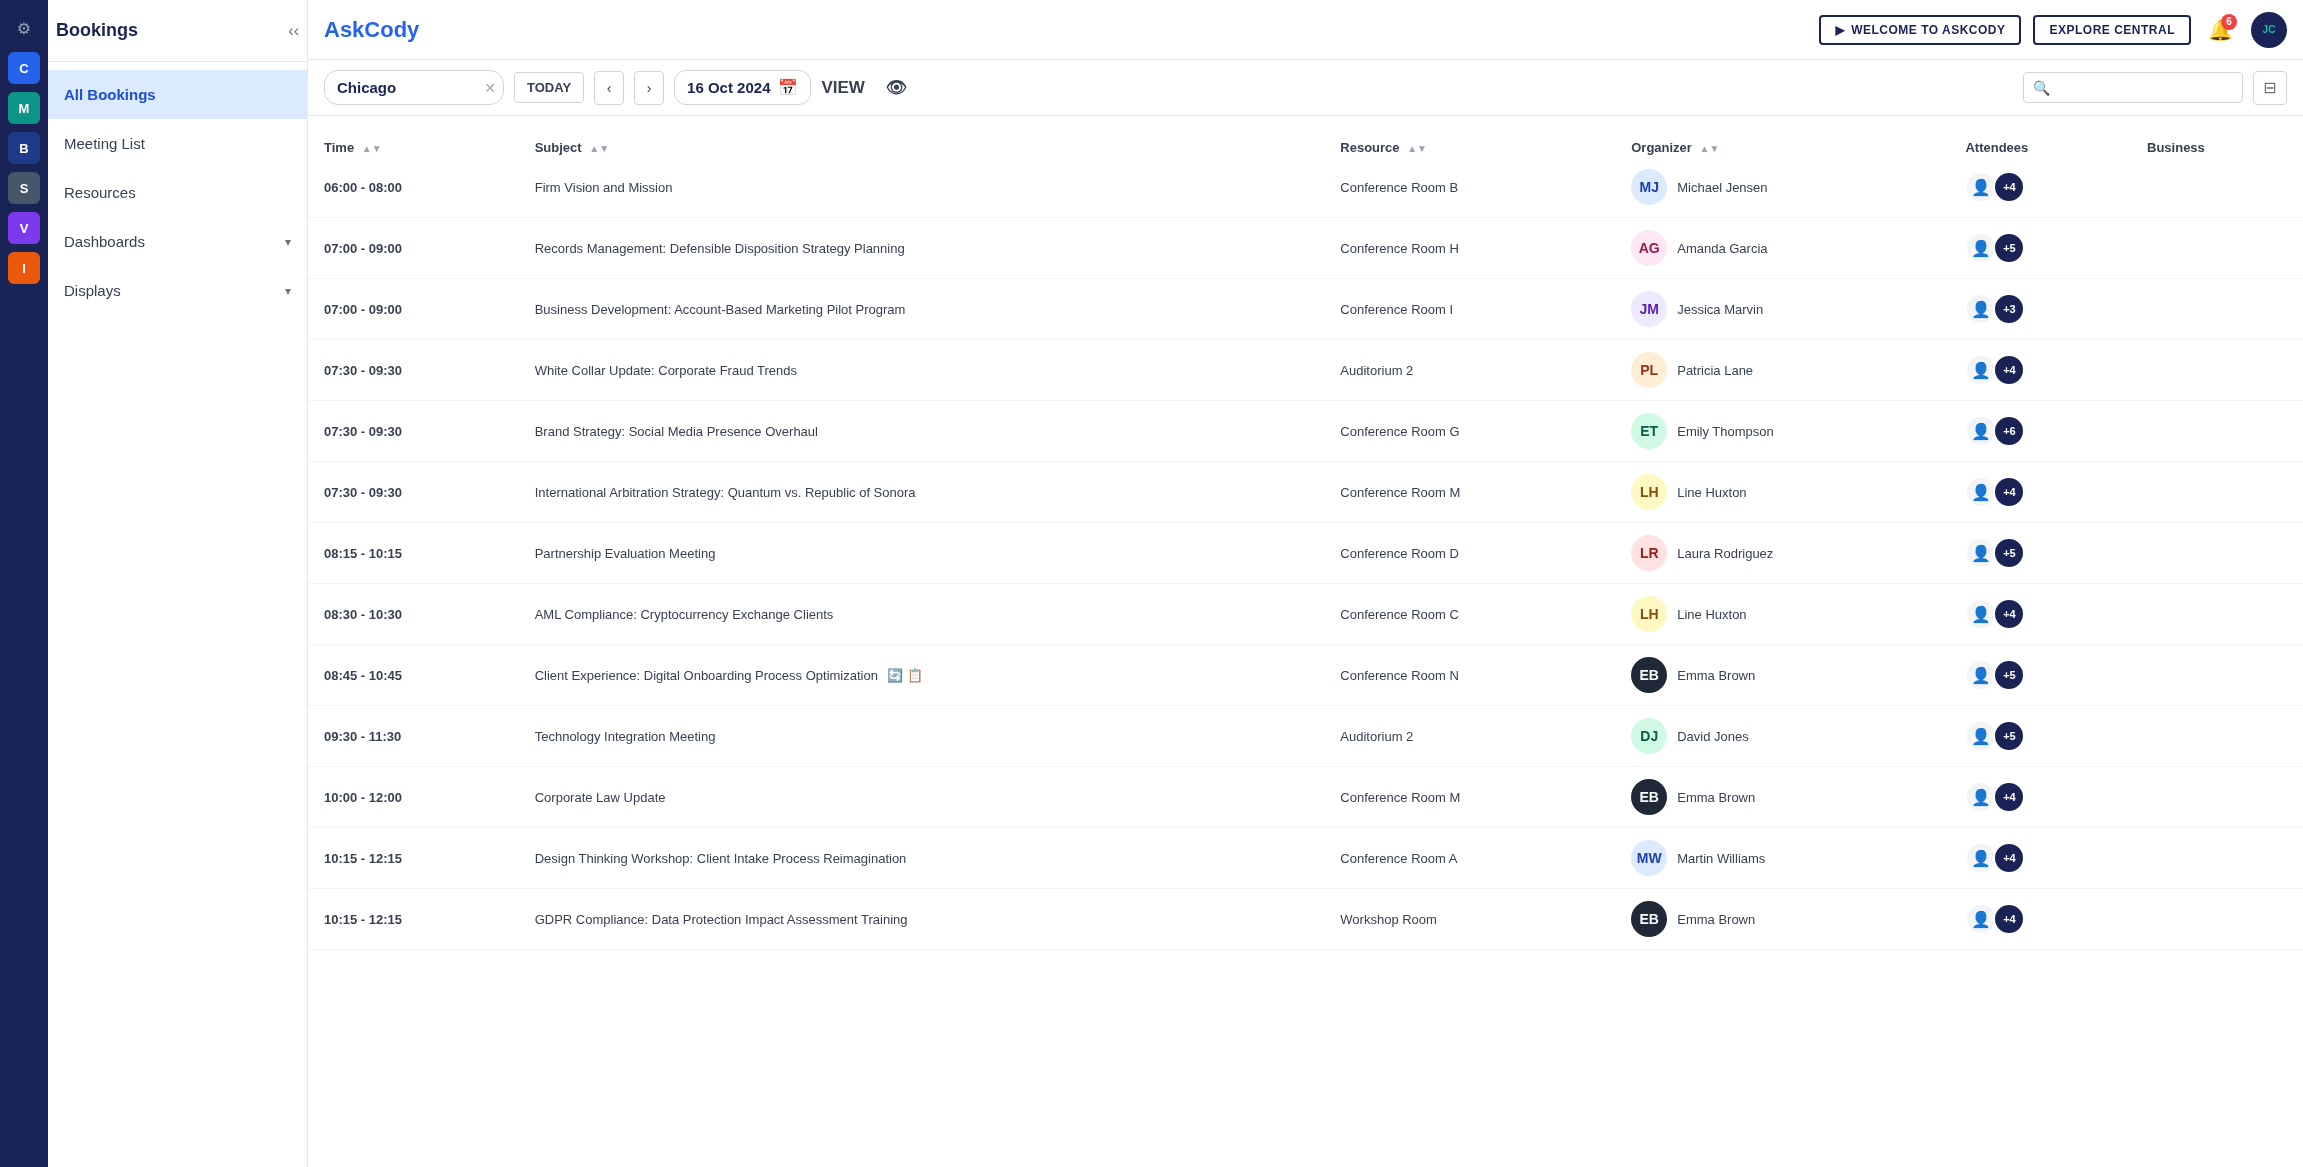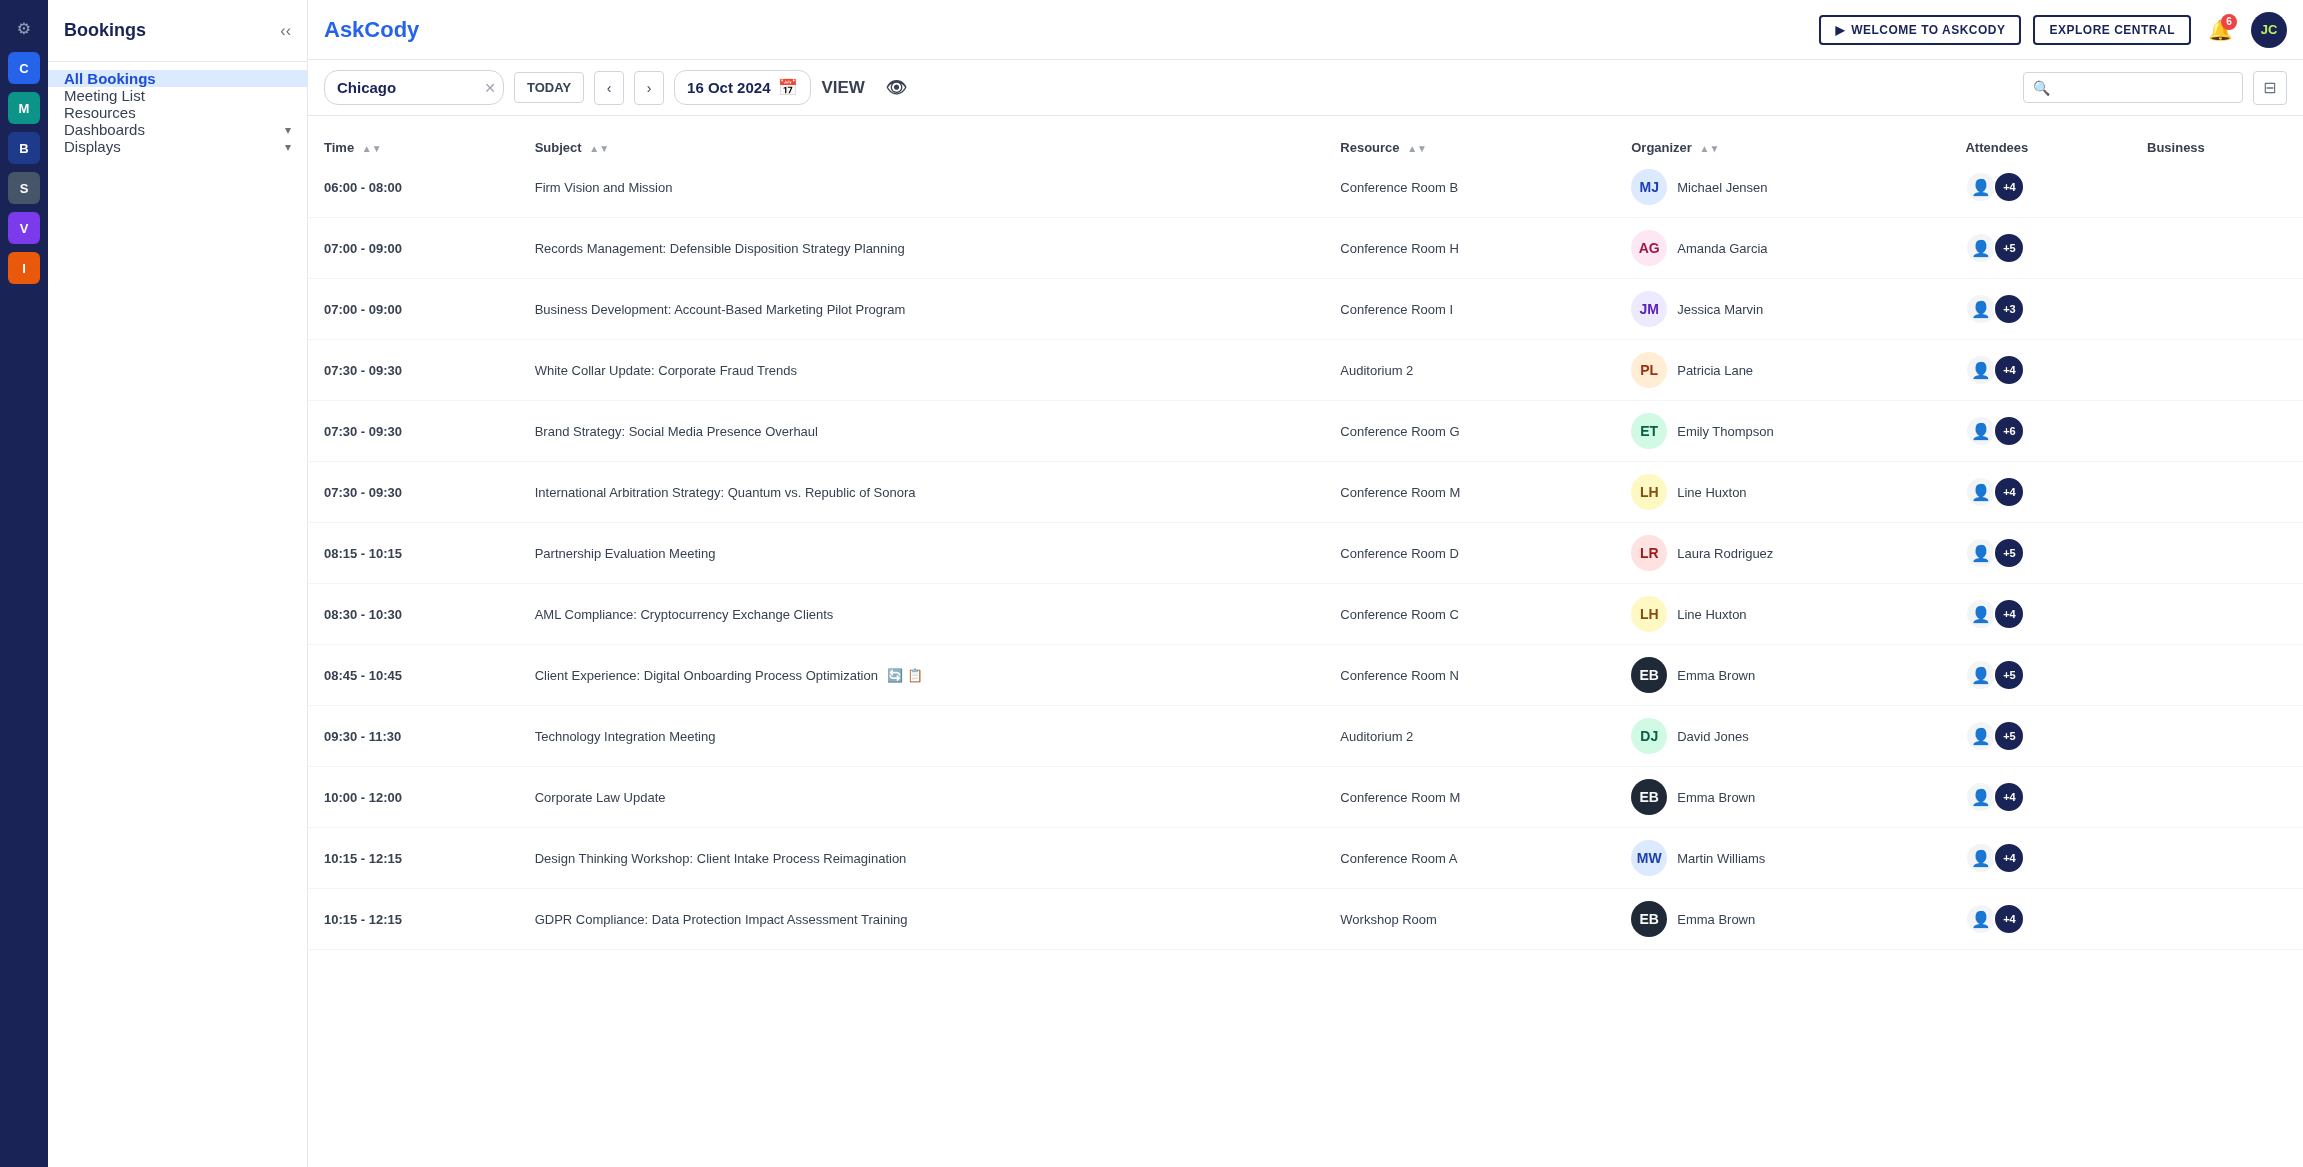--- a/index.html
+++ b/index.html
@@ -41,33 +41,33 @@
       background: #fff;
       border-right: 1px solid #e5e7eb;
       display: flex;
       flex-direction: column;
       flex-shrink: 0;
     }
     .sidebar-header {
       display: flex;
       align-items: center;
       justify-content: space-between;
-      padding: 20px 16px;
+      padding: 20px 8px;
       border-bottom: 1px solid #e5e7eb;
       gap: 29px;
     }
     .sidebar-title {
       font-size: 18px; font-weight: 700; color: #1a2356;
     }
     .sidebar-collapse {
       color: #6b7280; cursor: pointer; font-size: 16px;
     }
     .sidebar-nav { padding: 8px 0; }
     .sidebar-item {
-      padding: 0 16px;
+      padding: 16px 16px;
       cursor: pointer;
       display: flex;
       align-items: center;
       justify-content: space-between;
       font-size: 15px;
       color: #374151;
       border-radius: 0;
     }
     .sidebar-item.active {
       background: #dbeafe;
@@ -125,23 +125,23 @@
     .notif-badge {
       position: absolute; top: 2px; right: 2px;
       background: #ef4444; color: #fff;
       font-size: 10px; font-weight: 700;
       width: 16px; height: 16px;
       border-radius: 50%;
       display: flex; align-items: center; justify-content: center;
     }
     .user-avatar-top {
       width: 36px; height: 36px; border-radius: 50%;
-      background: #1a2356; color: #bef264;
-      display: flex; align-items: center; justify-content: center;
-      font-size: 13px; font-weight: 700; cursor: pointer;
+      background: #1a2356; color: #14b8a6;
+      display: flex; align-items: center; justify-content: center;
+      font-size: 10px; font-weight: 700; cursor: pointer;
     }
 
     
     .content {
       flex: 1;
       display: flex;
       flex-direction: column;
       overflow: hidden;
       background: #fff;
     }

